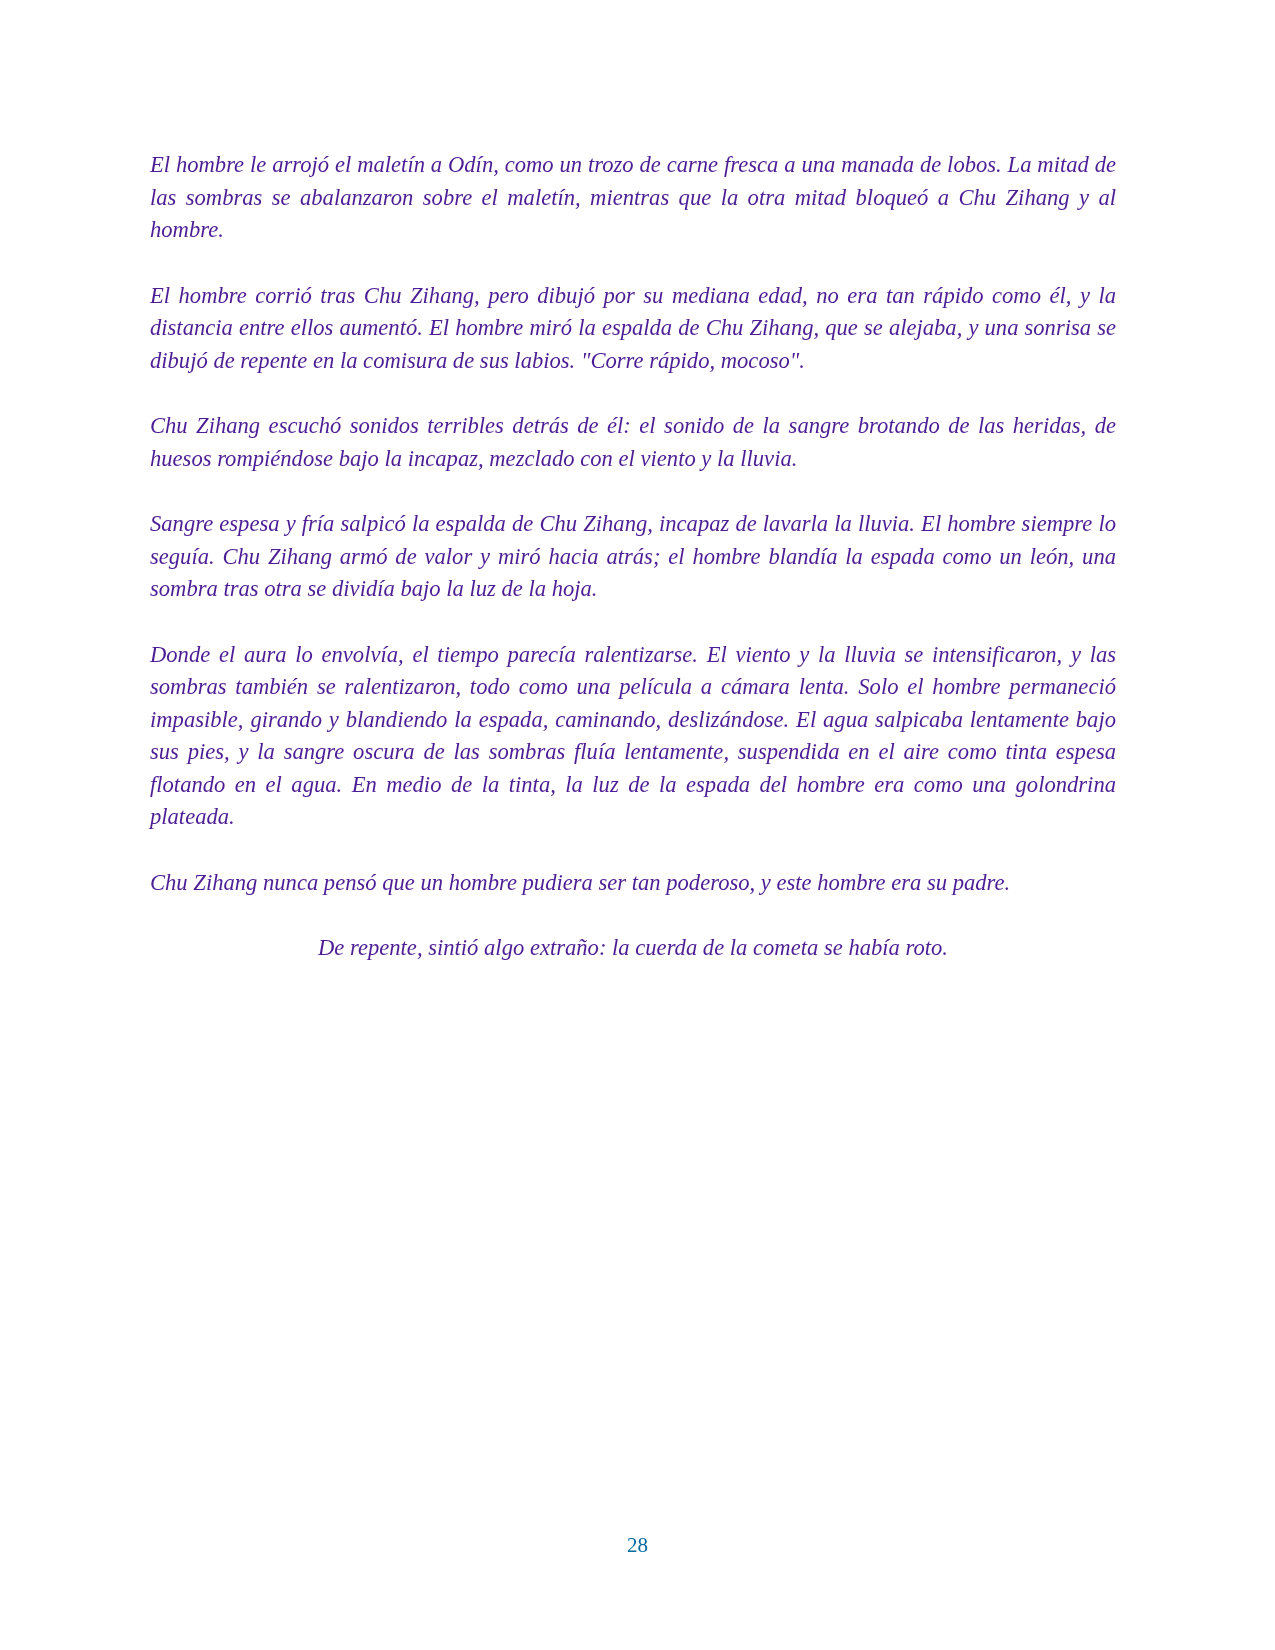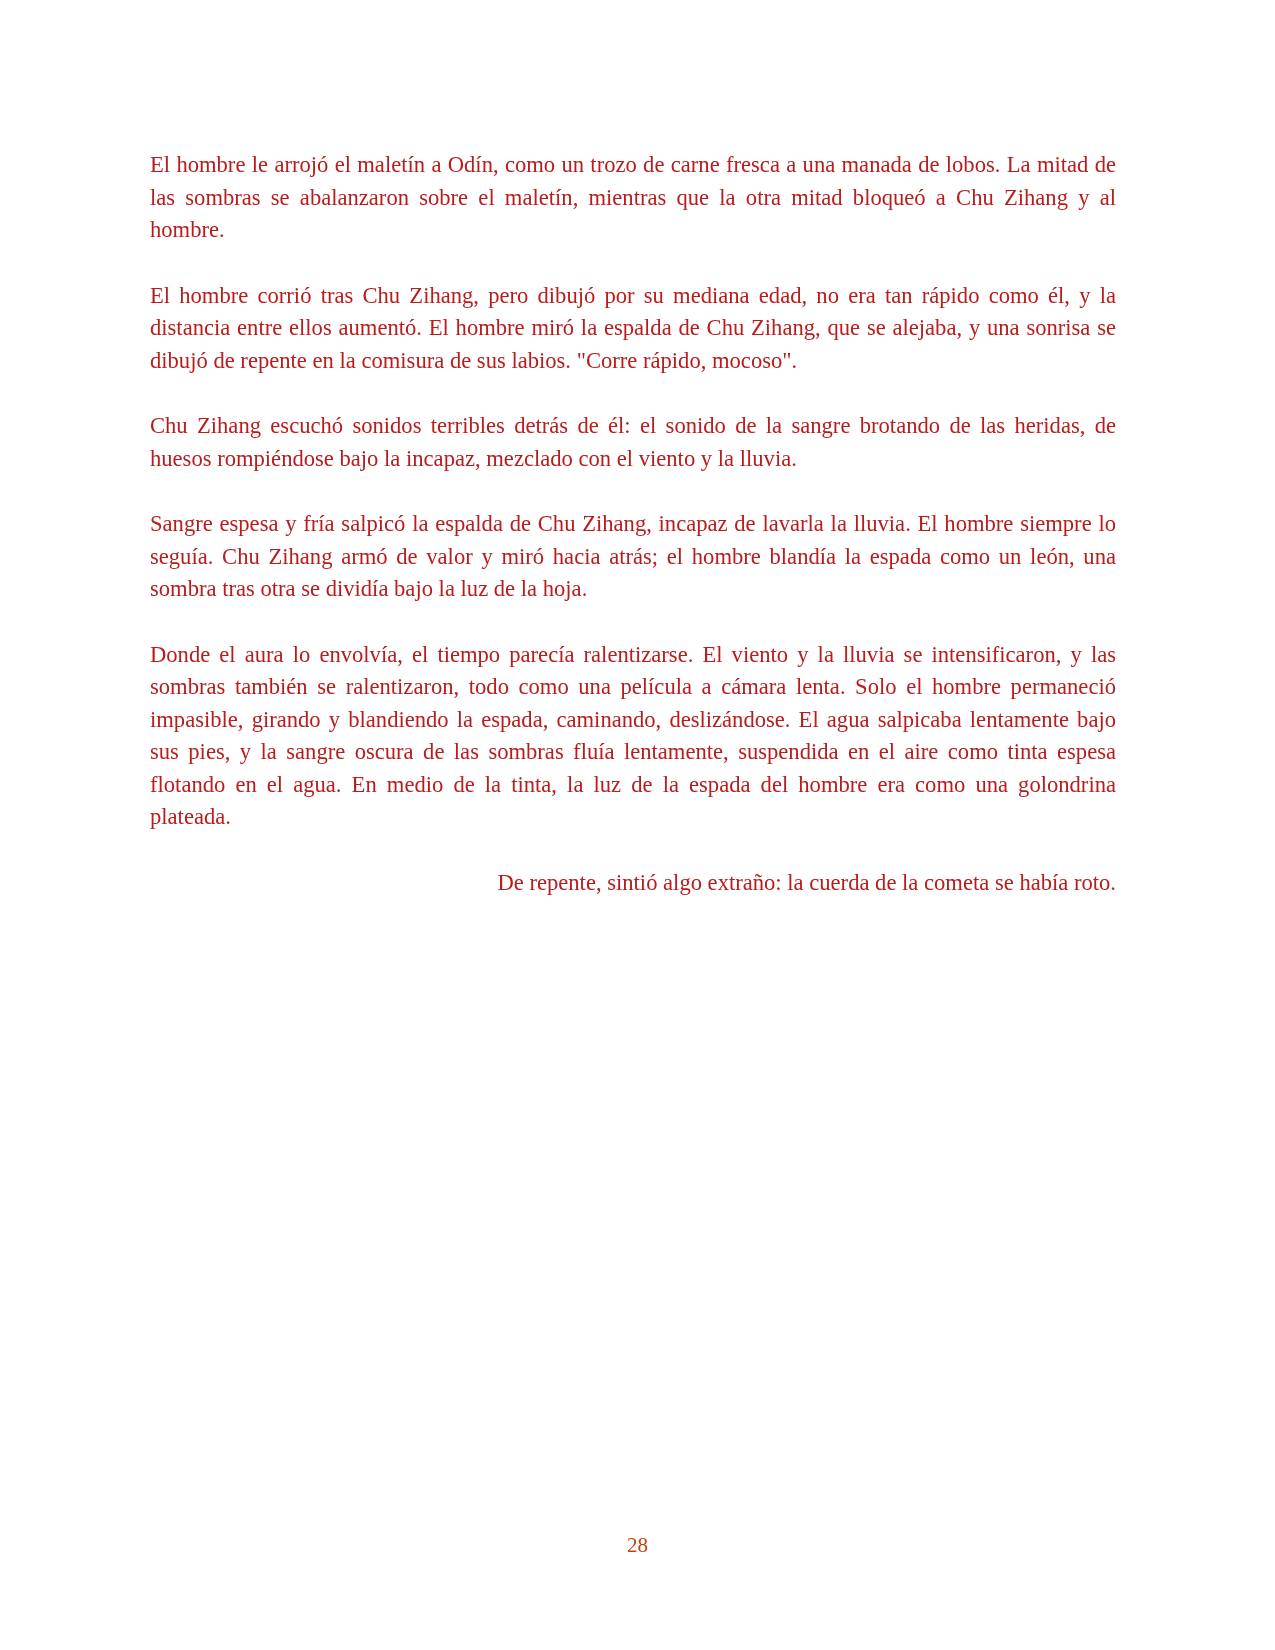--- a/index.html
+++ b/index.html
@@ -1,33 +1,34 @@
 <!DOCTYPE html>
 <html><head>
 <meta charset="utf-8">
 <style>
   html, body { margin: 0; padding: 0; background: #ffffff; }
   body { width: 1275px; height: 1650px; position: relative; overflow: hidden; }
   .page {
     position: absolute; left: 150px; top: 149px; width: 966px;
     font-family: "Liberation Serif", serif; font-size: 22.6px; line-height: 32.5px;
-    color: #b91c1c; text-align: justify;
+    color: #4c1d95; text-align: justify; font-style: italic;
   }
   .page p { margin: 0 0 33px 0; }
-  .page p.last { text-align: right; }
+  .page p.last { text-align: center; }
   .page-number {
     position: absolute; left: 0; width: 1275px; top: 1533px;
-    text-align: center; font-family: "Liberation Serif", serif; font-size: 21px; color: #c2410c;
+    text-align: center; font-family: "Liberation Serif", serif; font-size: 21px; color: #0369a1;
   }
 </style>
 </head>
 <body>
 
 <div class="page">
   <p>El hombre le arrojó el maletín a Odín, como un trozo de carne fresca a una manada de lobos. La mitad de las sombras se abalanzaron sobre el maletín, mientras que la otra mitad bloqueó a Chu Zihang y al hombre.</p>
   <p>El hombre corrió tras Chu Zihang, pero dibujó por su mediana edad, no era tan rápido como él, y la distancia entre ellos aumentó. El hombre miró la espalda de Chu Zihang, que se alejaba, y una sonrisa se dibujó de repente en la comisura de sus labios. "Corre rápido, mocoso".</p>
   <p>Chu Zihang escuchó sonidos terribles detrás de él: el sonido de la sangre brotando de las heridas, de huesos rompiéndose bajo la incapaz, mezclado con el viento y la lluvia.</p>
   <p>Sangre espesa y fría salpicó la espalda de Chu Zihang, incapaz de lavarla la lluvia. El hombre siempre lo seguía. Chu Zihang armó de valor y miró hacia atrás; el hombre blandía la espada como un león, una sombra tras otra se dividía bajo la luz de la hoja.</p>
   <p>Donde el aura lo envolvía, el tiempo parecía ralentizarse. El viento y la lluvia se intensificaron, y las sombras también se ralentizaron, todo como una película a cámara lenta. Solo el hombre permaneció impasible, girando y blandiendo la espada, caminando, deslizándose. El agua salpicaba lentamente bajo sus pies, y la sangre oscura de las sombras fluía lentamente, suspendida en el aire como tinta espesa flotando en el agua. En medio de la tinta, la luz de la espada del hombre era como una golondrina plateada.</p>
+  <p>Chu Zihang nunca pensó que un hombre pudiera ser tan poderoso, y este hombre era su padre.</p>
   <p class="last">De repente, sintió algo extraño: la cuerda de la cometa se había roto.</p>
 </div>
 
 <div class="page-number">28</div>
 
 </body></html>

